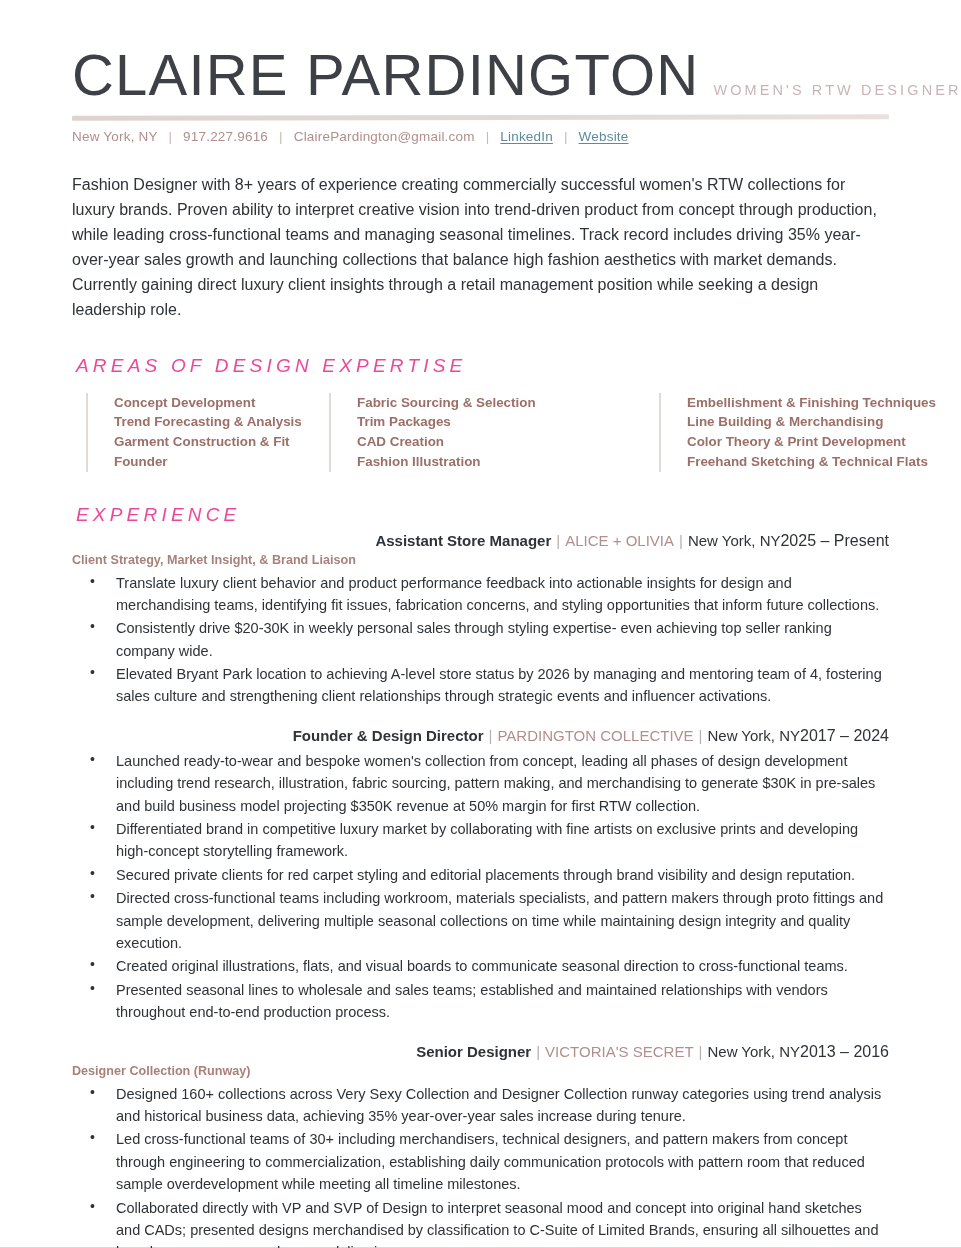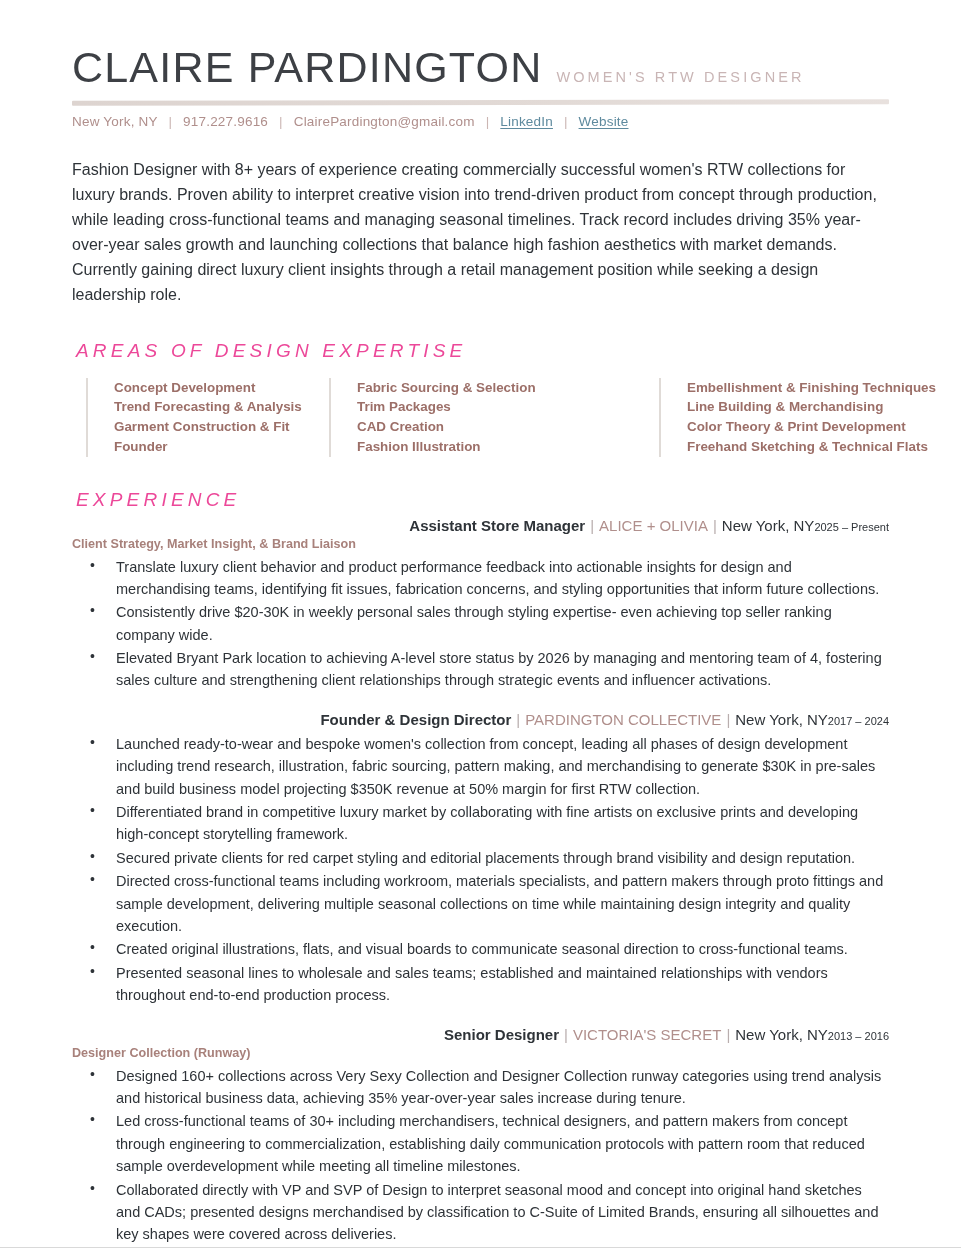--- a/index.html
+++ b/index.html
@@ -26,21 +26,21 @@
   }
 
   
   .header { padding-top: 46px; }
   .name-row {
     display: flex;
     align-items: baseline;
     gap: 14px;
   }
   .name {
-    font-size: 43px;
+    font-size: 58px;
     font-weight: 300;
     letter-spacing: 1.2px;
     color: #3d4045;
     line-height: 1;
     white-space: nowrap;
   }
   .subtitle {
     font-size: 14.5px;
     font-weight: 400;
     letter-spacing: 3.1px;
@@ -116,21 +116,21 @@
     justify-content: flex-end;
     align-items: baseline;
     font-size: 15px;
   }
   .job-titleline { color: #2e3338; }
   .job-title { font-weight: bold; }
   .job-pipe { color: #b9aeae; padding: 0 5px; }
   .job-company { color: #b08f8c; }
   .job-loc { color: #2e3338; }
   .job-dates {
-    font-size: 11px;
+    font-size: 16px;
     color: #2e3338;
     white-space: nowrap;
   }
   .job-sub {
     font-size: 12.6px;
     font-weight: bold;
     color: #a8817b;
     margin-top: 3px;
   }
   ul.bullets {

